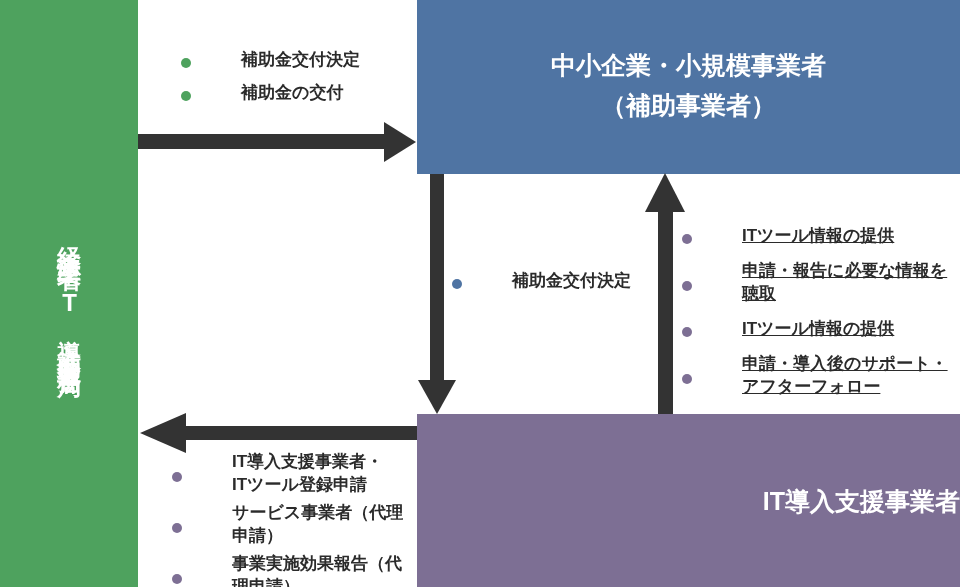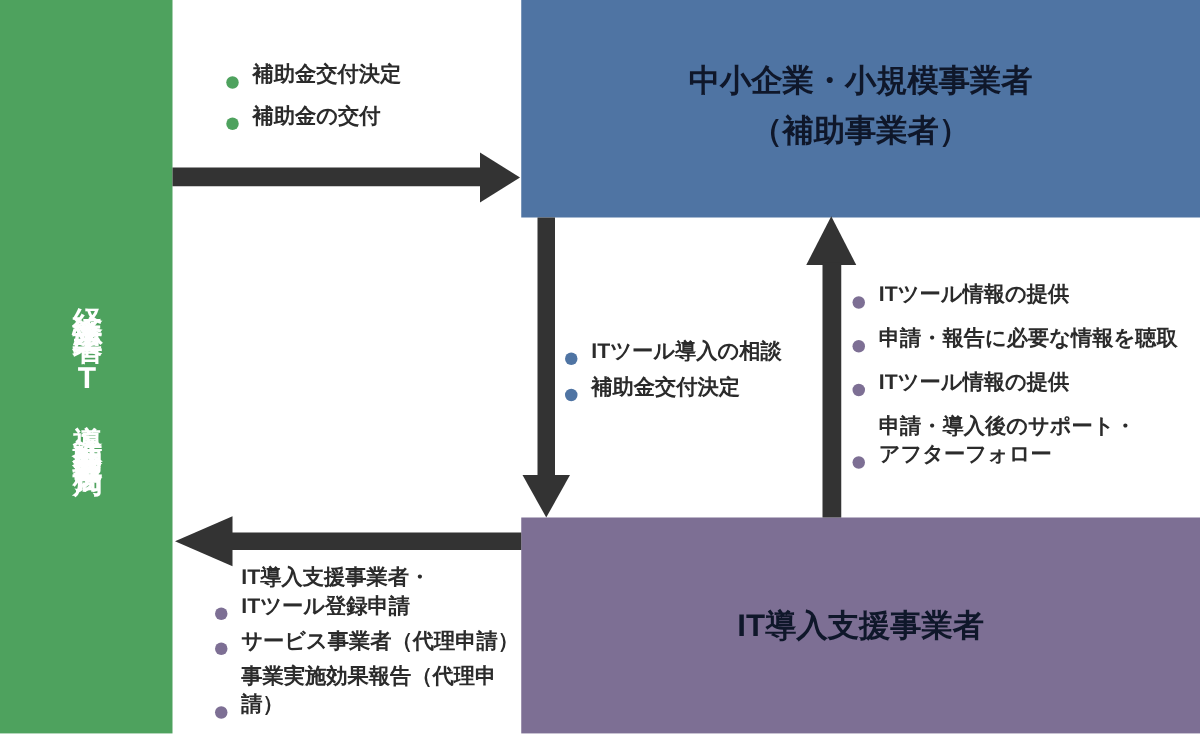--- a/index.html
+++ b/index.html
@@ -35,27 +35,27 @@
 
   
   .box {
     position: absolute;
     left: 417px;
     width: 543px;
     display: flex;
     flex-direction: column;
     align-items: center;
     justify-content: center;
-    color: #0f172a;
+    color: #ffffff;
     font-size: 25px;
     line-height: 40px;
     text-align: center;
   }
   .box.blue   { top: 0;    height: 174px; background: var(--blue);   padding-bottom: 4px; box-sizing: border-box; }
-  .box.purple { top: 414px; height: 173px; background: var(--purple); }
+  .box.purple { top: 414px; height: 173px; background: var(--purple); align-items: flex-end; }
 
   
   .shaft { position: absolute; background: var(--arrow); }
   .head  { position: absolute; width: 0; height: 0; }
   .head.right {
     border-top: 20px solid transparent;
     border-bottom: 20px solid transparent;
     border-left: 32px solid var(--arrow);
   }
   .head.down {
@@ -69,38 +69,38 @@
     border-bottom: 39px solid var(--arrow);
   }
   .head.left {
     border-top: 20px solid transparent;
     border-bottom: 20px solid transparent;
     border-right: 46px solid var(--arrow);
   }
 
   
   .list { position: absolute; }
-  .li { display: flex; align-items: flex-end; }
+  .li { display: flex; align-items: center; gap: 39px; }
   .li .dot {
     flex: 0 0 auto;
     width: 10px; height: 10px;
     border-radius: 50%;
     margin: 7px 11px 0 0;
   }
   .dot.g { background: var(--green); }
   .dot.b { background: var(--blue); }
   .dot.p { background: var(--purple); }
   .li .txt {
     font-size: 17px;
     line-height: 23px;
     white-space: pre-line;
   }
   .list.g1 .li { margin-bottom: 10px; }
   .list.g2 .li { margin-bottom: 6px; }
-  .list.g3 .li { margin-bottom: 12px; }
+  .list.g3 .li { margin-bottom: 12px; text-decoration: underline; }
   .list.g4 .li { margin-bottom: 5px; }
 </style>
 </head>
 <body>
 
 <div class="stage">
 
   <div class="green-bar">
     <span class="vtext">経済産業省・IT導入補助金事務局</span>
   </div>
@@ -141,24 +141,20 @@
     </div>
     <div class="li">
       <span class="dot g"></span>
       <span class="txt">補助金の交付</span>
     </div>
   </div>
 
   <div class="list g2" style="left:452px; top:269px; width:220px;">
     <div class="li">
       <span class="dot b"></span>
-      <span class="txt">ITツール導入の相談</span>
-    </div>
-    <div class="li">
-      <span class="dot b"></span>
       <span class="txt">補助金交付決定</span>
     </div>
   </div>
 
   <div class="list g3" style="left:682px; top:224px; width:278px;">
     <div class="li">
       <span class="dot p"></span>
       <span class="txt">ITツール情報の提供</span>
     </div>
     <div class="li">

